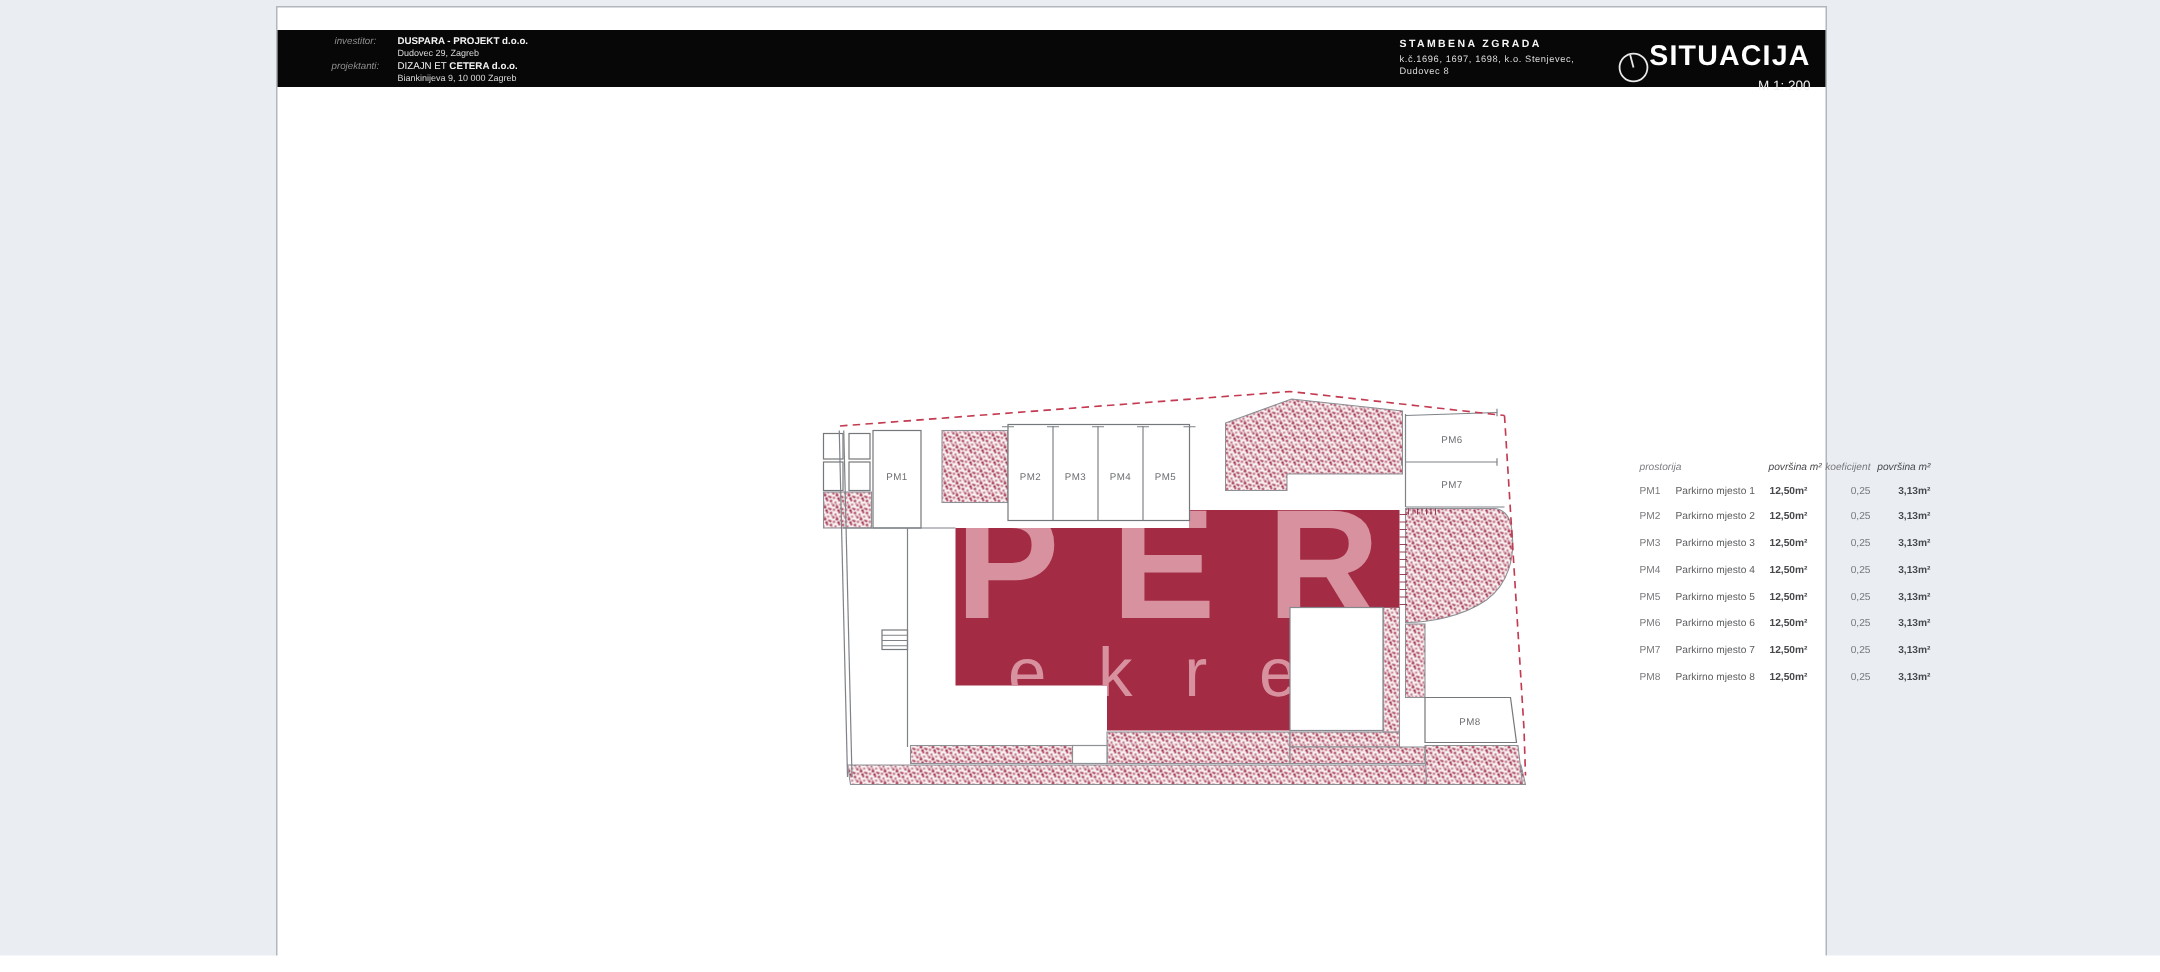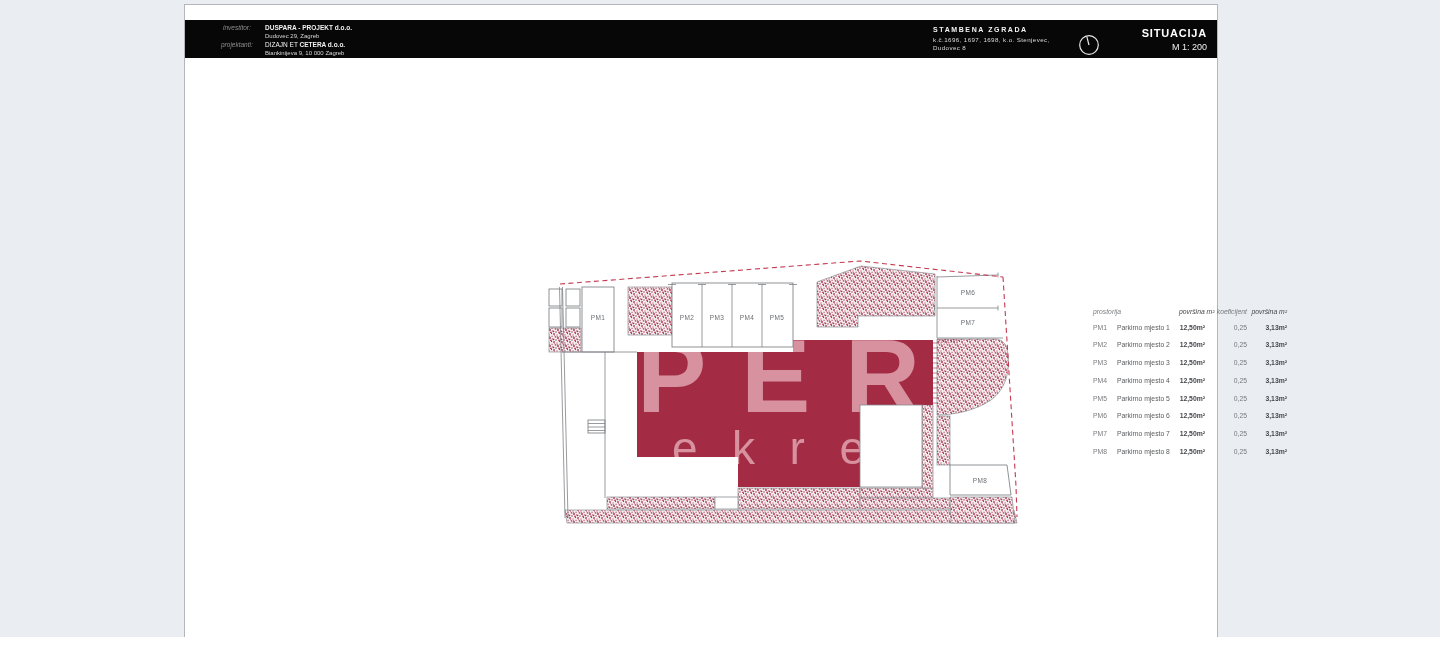--- a/index.html
+++ b/index.html
@@ -21,21 +21,21 @@
     position:absolute;left:0;top:15px;width:1032px;height:38px;background:#070707;color:#fff;
   }
   .tb-abs{position:absolute;white-space:nowrap;}
   .tb-label{font-style:italic;color:#8f8f8f;font-size:6.5px;}
   .tb-val{font-size:6.5px;color:#f2f2f2;}
   .tb-val b{font-weight:bold;}
   .tb-addr{font-size:6px;color:#d8d8d8;}
   .tb-title{font-size:7px;font-weight:bold;letter-spacing:1.6px;color:#f5f5f5;}
   .tb-sub{font-size:6.2px;color:#dcdcdc;letter-spacing:.4px;}
   .tb-right{position:absolute;right:10px;top:7px;text-align:right;}
-  .tb-situacija{font-size:11px;font-weight:bold;letter-spacing:.8px;color:#ffffff;}
+  .tb-situacija{font-size:19px;font-weight:bold;letter-spacing:.8px;color:#ffffff;}
   .tb-scale{font-size:9px;color:#f0f0f0;margin-top:3px;text-align:right;}
   
   .ptable{position:absolute;left:908px;top:300px;color:#5a5c60;font-size:6.8px;line-height:1;}
   .prow{display:grid;grid-template-columns:24px 62px 26px 42px 40px;height:17.8px;align-items:center;white-space:nowrap;}
   .prow.head{height:14px;}
   .ph{font-style:italic;color:#8e9196;}
   .c1{color:#797b7f;}
   .c2{color:#5a5c5f;}
   .c3,.c4,.c5{text-align:right;}
   .c3,.c5{font-weight:bold;color:#45474b;}

